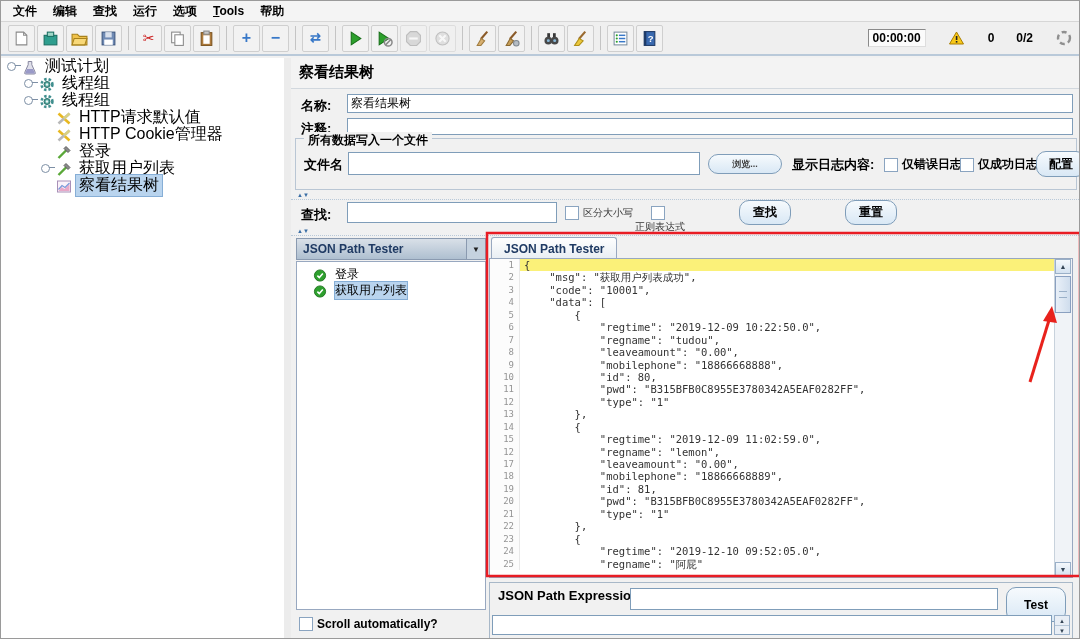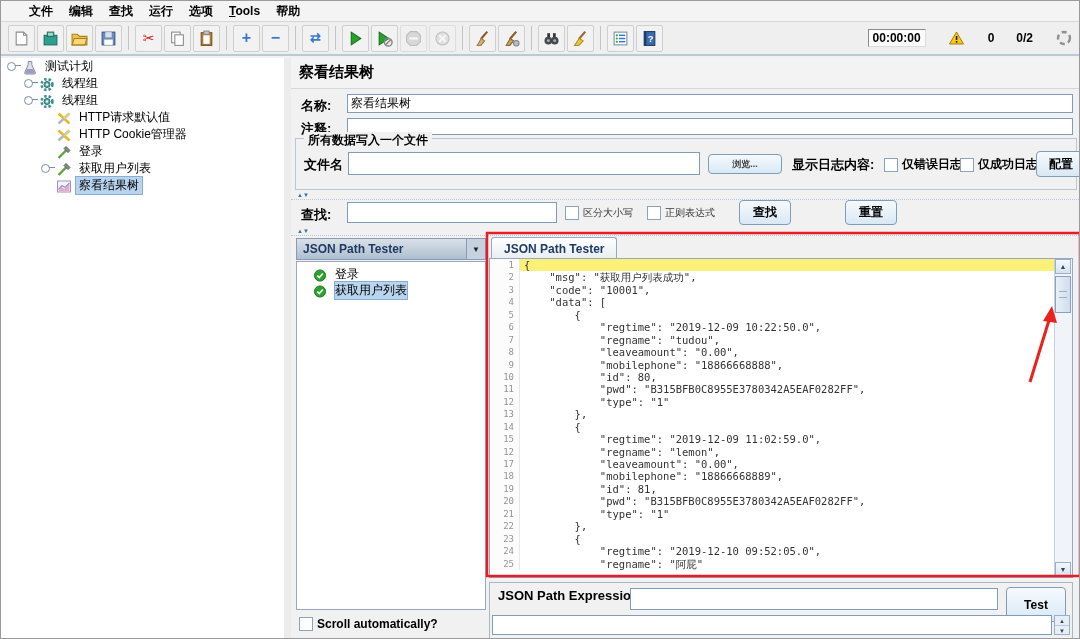--- a/index.html
+++ b/index.html
@@ -1,34 +1,34 @@
 <!DOCTYPE html>
 <html><head>
 <meta charset="utf-8">
 <style>
   html,body{margin:0;padding:0;}
   .app{position:relative;width:1080px;height:639px;overflow:hidden;background:#f1f1f1;
        font-family:"Liberation Sans","DejaVu Sans",sans-serif;color:#000;border:1px solid #9a9a9a;box-sizing:border-box;}
   .abs{position:absolute;}
   
-  #menubar{left:0;top:0;width:100%;height:21px;background:#f4f4f4;border-bottom:1px solid #d6d6d6;display:flex;align-items:center;padding-left:20px;box-sizing:border-box;}
+  #menubar{left:0;top:0;width:100%;height:21px;background:#f4f4f4;border-bottom:1px solid #d6d6d6;display:flex;align-items:center;padding-left:4px;box-sizing:border-box;}
   .menu-item{font-size:12px;font-weight:bold;padding:2px 8px;cursor:default;}
   .menu-item u{text-decoration:underline;}
   
   #toolbar{left:0;top:21px;width:100%;height:34px;background:#efefef;border-bottom:2px solid #b9c9d9;display:flex;align-items:center;padding:0 6px;box-sizing:border-box;}
   .tbtn{width:27px;height:27px;margin:0 1px;background:#f2f2f2;border:1px solid #cfcfcf;border-radius:2px;display:flex;align-items:center;justify-content:center;padding:0;}
   .tbtn.disabled{opacity:.55;filter:grayscale(1);}
   .ticon{display:flex;align-items:center;justify-content:center;width:18px;height:18px;font-size:15px;line-height:18px;}
   .tsep{width:1px;height:24px;background:#c4c4c4;margin:0 5px;}
   #statusbox{margin-left:auto;display:flex;align-items:center;gap:22px;}
   #timer{background:#fbfbfb;border:1px solid #8a8a8a;border-right-color:#ddd;border-bottom-color:#ddd;padding:1px 4px;font-size:12px;font-weight:bold;}
   .statnum{font-size:12px;font-weight:bold;}
   
   #tree-panel{left:0;top:57px;width:283px;height:582px;background:#fff;border-right:1px solid #b8c2cc;overflow:hidden;}
-  .trow{height:17px;display:flex;align-items:center;font-size:12px;white-space:nowrap;}
+  .trow{height:17px;display:flex;align-items:center;font-size:16px;white-space:nowrap;}
   .trow .lbl{padding:0 3px;}
   .trow.sel .lbl{background:#b9d4ee;outline:1px solid #86aed6;}
   .knob{width:7px;height:7px;border:1px solid #7d8fa5;border-radius:50%;position:relative;margin-right:6px;flex:none;}
   .knob::after{content:"";position:absolute;left:7px;top:2px;width:6px;height:1px;background:#7d8fa5;}
   .knob-space{width:15px;flex:none;}
   .nicon{width:16px;height:16px;margin-right:4px;flex:none;display:inline-flex;}
   #vsplit{left:283px;top:57px;width:7px;height:582px;background:#ececec;border-right:1px solid #cfcfcf;}
   
   #main{left:290px;top:57px;width:790px;height:582px;background:#f1f1f1;}
   #title-strip{left:0;top:0;width:100%;height:30px;background:#f3f3f3;border-bottom:1px solid #d2d8de;}
@@ -41,31 +41,31 @@
   #comment-input{left:56px;top:60px;width:726px;height:17px;}
   #file-fieldset{left:4px;top:80px;width:782px;height:52px;border:1px solid #b9c6d4;box-sizing:border-box;}
   #file-legend{left:8px;top:-7px;background:#f1f1f1;padding:0 4px;font-size:12px;font-weight:bold;}
   #filename-label{left:8px;top:17px;}
   #filename-input{left:52px;top:13px;width:352px;height:23px;}
   #browse-button{left:412px;top:15px;width:74px;height:20px;font-size:9px;color:#444;font-weight:bold;}
   #logdisp-label{left:496px;top:17px;}
   #cb-errors{left:588px;top:17px;}
   #cb-success{left:664px;top:17px;}
   #config-button{left:740px;top:12px;width:50px;height:26px;}
-  .btn{background:linear-gradient(#f6fafd,#d9e8f5);border:1px solid #7f9db9;border-radius:4px;font-size:12px;font-weight:bold;font-family:inherit;}
+  .btn{background:linear-gradient(#f6fafd,#d9e8f5);border:1px solid #7f9db9;border-radius:10px;font-size:12px;font-weight:bold;font-family:inherit;}
   .cbrow{display:flex;align-items:center;font-size:12px;font-weight:bold;white-space:nowrap;}
   .cbrow.small{font-size:10px;font-weight:normal;color:#333;}
   .cb{width:12px;height:12px;background:#fff;border:1px solid #8aa4c0;margin-right:4px;flex:none;}
   .divider{left:0;width:100%;height:8px;border-bottom:1px dotted #b9c9d9;font-size:6px;color:#3a6ea5;padding-left:6px;box-sizing:border-box;line-height:7px;}
   #divider1{top:134px;}
   #divider2{top:170px;}
   #search-label{left:10px;top:148px;}
   #search-input{left:56px;top:144px;width:210px;height:21px;}
   #cb-case{left:274px;top:148px;}
-  #cb-regex{left:356px;top:148px;}
+  #cb-regex{left:344px;top:148px;flex-direction:column;}
   #find-button{left:448px;top:142px;width:52px;height:25px;}
   #reset-button{left:510px;top:142px;width:52px;height:25px;margin-left:44px;}
   
   #selector{left:5px;top:180px;width:190px;height:22px;background:linear-gradient(#d9e0e8,#aebfd0);border:1px solid #8a9ab0;display:flex;align-items:center;box-sizing:border-box;}
   #selector-label{font-size:12px;font-weight:bold;color:#1f3a63;padding-left:6px;flex:1;}
   #selector-arrow{width:18px;height:100%;border-left:1px solid #8a9ab0;background:#c5d2df;display:flex;align-items:center;justify-content:center;font-size:8px;color:#222;}
   #subtree{left:5px;top:203px;width:190px;height:349px;background:#fff;border:1px solid #98a8c0;box-sizing:border-box;padding-top:4px;}
   .srow{height:16px;display:flex;align-items:center;font-size:12px;margin-left:16px;white-space:nowrap;}
   .srow .nicon{width:14px;height:14px;}
   .srow.sel .lbl{background:#b9d4ee;outline:1px solid #86aed6;}

